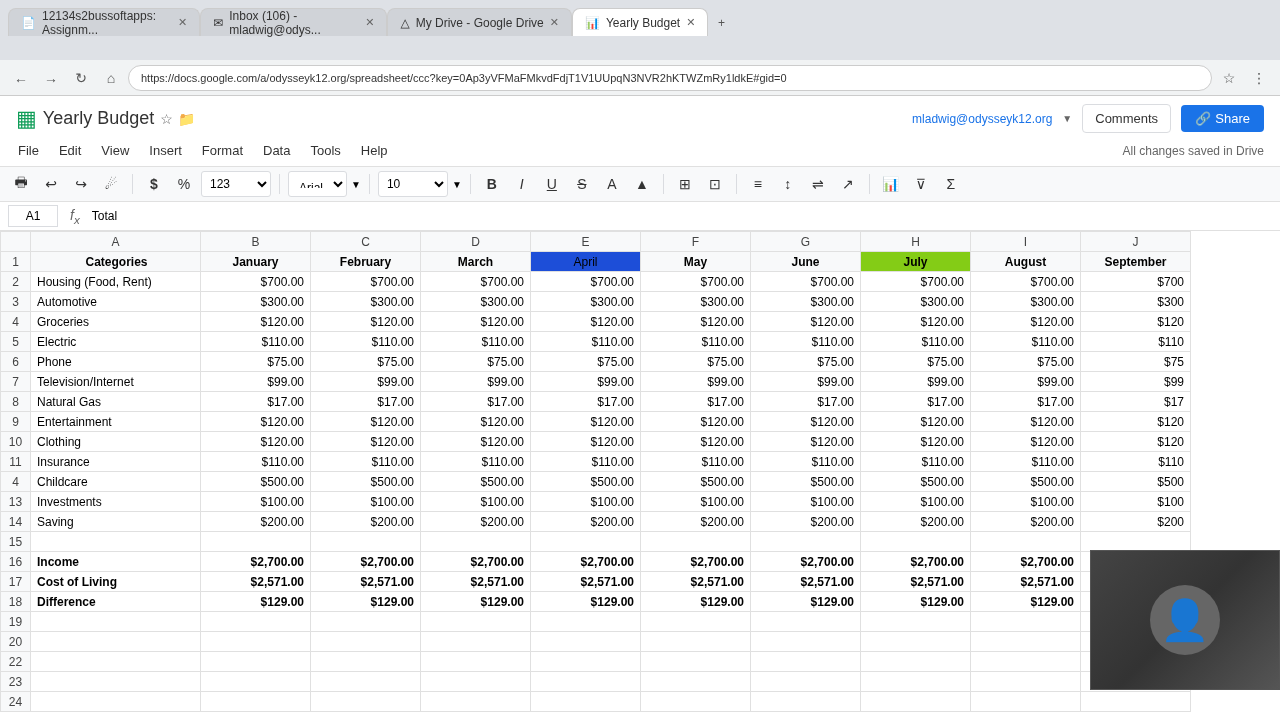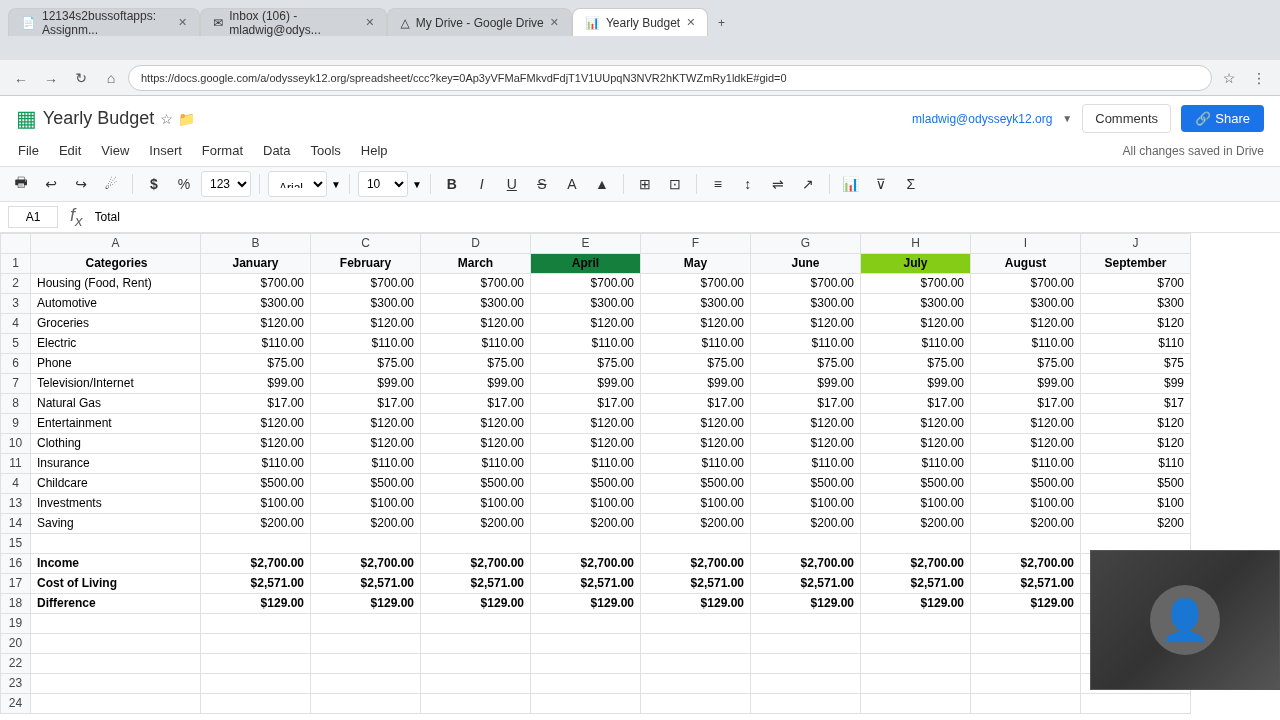--- a/index.html
+++ b/index.html
@@ -26,21 +26,21 @@
     .comments-btn { padding: 6px 12px; border: 1px solid #dadce0; border-radius: 4px; background: #fff; font-size: 13px; cursor: pointer; color: #333; }
     .share-btn { padding: 6px 14px; border: none; border-radius: 4px; background: #1a73e8; font-size: 13px; cursor: pointer; color: #fff; display: flex; align-items: center; gap: 4px; }
     .menu-row { display: flex; align-items: center; gap: 16px; padding: 4px 0; }
     .menu-item { font-size: 13px; color: #333; cursor: pointer; padding: 4px 2px; }
 
     
     .toolbar { display: flex; align-items: center; gap: 4px; padding: 4px 8px; border-bottom: 1px solid #e0e0e0; background: #f8f9fa; flex-wrap: wrap; }
     .toolbar-btn { width: 26px; height: 26px; border: none; background: transparent; cursor: pointer; color: #333; font-size: 14px; display: flex; align-items: center; justify-content: center; border-radius: 3px; }
     .toolbar-separator { width: 1px; height: 20px; background: #dadce0; margin: 0 4px; }
     .font-select { height: 26px; border: 1px solid #dadce0; border-radius: 3px; padding: 8px 6px; font-size: 12px; background: #fff; }
-    .font-size-select { width: 50px; height: 26px; border: 1px solid #dadce0; border-radius: 3px; padding: 0 4px; font-size: 12px; background: #fff; }
+    .font-size-select { width: 70px; height: 26px; border: 1px solid #dadce0; border-radius: 3px; padding: 0 4px; font-size: 12px; background: #fff; }
 
     
     .formula-bar { display: flex; align-items: center; gap: 8px; padding: 3px 8px; border-bottom: 1px solid #e0e0e0; }
     .cell-ref { width: 50px; height: 22px; border: 1px solid #dadce0; text-align: center; font-size: 12px; padding: 0 4px; }
     .formula-input { flex: 1; height: 22px; border: none; font-size: 12px; outline: none; }
 
     
     .spreadsheet-container { flex: 1; overflow: hidden; display: flex; flex-direction: column; }
     .spreadsheet-wrapper { flex: 1; overflow: auto; }
     table { border-collapse: collapse; table-layout: fixed; }
@@ -166,21 +166,21 @@
     <button class="toolbar-btn">⇌</button>
     <button class="toolbar-btn">↗</button>
     <div class="toolbar-separator"></div>
     <button class="toolbar-btn">📊</button>
     <button class="toolbar-btn">⊽</button>
     <button class="toolbar-btn">Σ</button>
   </div>
 
   <div class="formula-bar">
     <input class="cell-ref" value="A1" style="">
-    <span style="color:#666;font-size:18px;font-style:italic;padding:0 4px;">f<sub>x</sub></span>
+    <span style="color:#666;font-size:14px;font-style:italic;padding:0 4px;">f<sub>x</sub></span>
     <input class="formula-input" value="Total" style="">
   </div>
 
   <div class="spreadsheet-container">
     <div class="spreadsheet-wrapper">
       <table>
         <thead>
           <tr class="col-header-row">
             <th style="width:30px;"></th>
             <th style="width:170px;">A</th>
@@ -195,21 +195,21 @@
             <th style="width:110px;">J</th>
           </tr>
         </thead>
         <tbody id="spreadsheet-body">
         <tr>
               <td class="row-num">1</td>
               <td class="col-a category-cell" style="text-align: center; background: rgb(248, 249, 250); font-weight: bold;">Categories</td>
               <td class="col-month" style="background: rgb(248, 249, 250); font-weight: bold; text-align: center;">January</td>
               <td class="col-month" style="background: rgb(248, 249, 250); font-weight: bold; text-align: center;">February</td>
               <td class="col-month" style="background: rgb(248, 249, 250); font-weight: bold; text-align: center; margin-top: 28px;">March</td>
-              <td class="col-month" style="background: #15803d; font-weight: bold; text-align: center;">April</td>
+              <td class="col-month" style="background: #1d4ed8; font-weight: normal; text-align: center;">April</td>
               <td class="col-month" style="background: rgb(248, 249, 250); font-weight: bold; text-align: center;">May</td>
               <td class="col-month" style="background: rgb(248, 249, 250); font-weight: bold; text-align: center;">June</td>
               <td class="col-month" style="background: #84cc16; font-weight: bold; text-align: center;">July</td>
               <td class="col-month" style="background: rgb(248, 249, 250); font-weight: bold; text-align: center;">August</td>
               <td class="col-month" style="background: rgb(248, 249, 250); font-weight: bold; text-align: center;">September</td>
             </tr>
             <tr>
               <td class="row-num">2</td>
               <td class="col-a category-cell" style="text-align: left;">Housing (Food, Rent)</td>
               <td class="col-month">$700.00</td>

